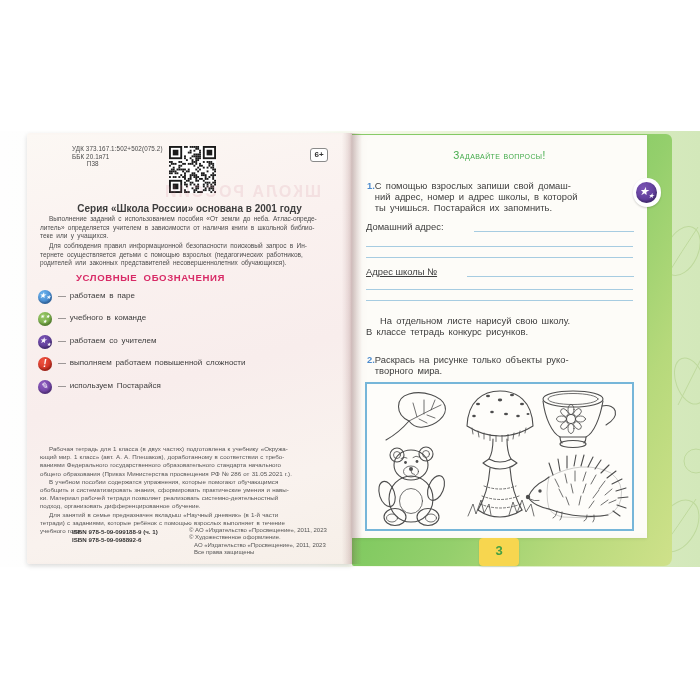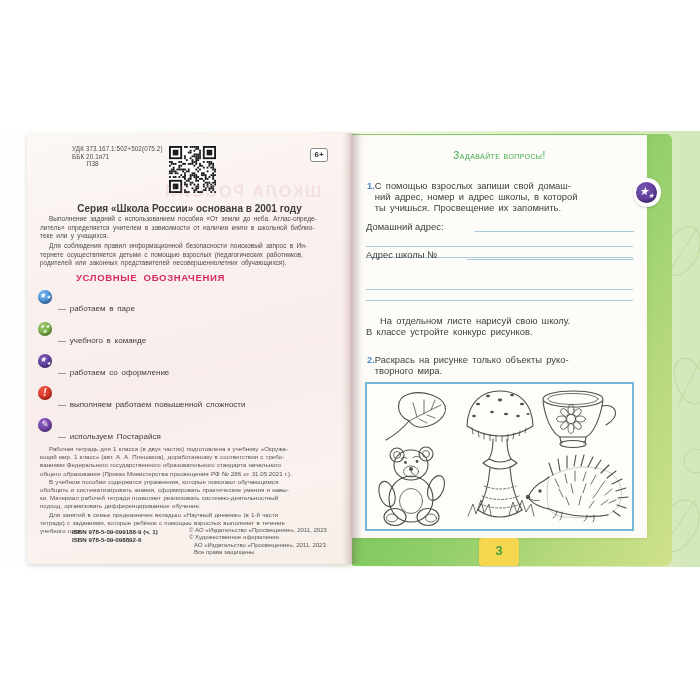--- a/index.html
+++ b/index.html
@@ -30,21 +30,21 @@
   .watermark{left:100px;top:50px;width:230px;text-align:center;font-size:16px;font-weight:bold;
     color:rgba(214,130,150,.16);transform:scaleX(-1);letter-spacing:2px;}
   .series{left:0;top:70px;width:100%;text-align:center;font-size:10px;font-weight:bold;color:#3e3e3e;}
   .intro{left:13px;width:306px;font-size:6.5px;line-height:8.7px;color:#4c4c4c;white-space:pre-line;
     text-indent:9px;word-spacing:1.5px;}
   .intro.p1{top:82px;} .intro.p2{top:109px;}
   .legend-h{left:49px;top:139px;font-size:9.6px;font-weight:bold;color:#d82a66;letter-spacing:.6px;word-spacing:3px;}
   .legend{left:11px;top:157px;width:300px;list-style:none;padding:0;position:absolute;}
   .legend li{position:static;display:flex;align-items:flex-start;margin-bottom:8.4px;}
   .legend .lbl{position:static;margin-left:6px;font-size:8px;line-height:9.6px;color:#3c3c3c;
-    white-space:pre-line;padding-left:11px;text-indent:-11px;word-spacing:1.5px;margin-top:14px;}
+    white-space:pre-line;padding-left:11px;text-indent:-11px;word-spacing:1.5px;margin-top:1px;}
   .fine{left:13px;top:312px;width:304px;}
   .fine p{position:static;font-size:6.2px;line-height:8.2px;color:#555;white-space:pre-line;text-indent:9px;word-spacing:.5px;}
   .isbn{left:45px;top:395px;font-size:6.2px;line-height:8px;font-weight:bold;color:#333;white-space:pre-line;}
   .copyright{left:162px;top:394px;font-size:6px;line-height:7.3px;color:#555;white-space:pre-wrap;}
   
   .sicon{position:static;flex:0 0 14px;width:14px;height:14px;border-radius:50%;position:relative;overflow:hidden;
     box-shadow:inset -1px -2px 2px rgba(0,0,0,.25);}
   .sicon span{position:absolute;color:#fff;line-height:1;}
   .ic-pair{background:radial-gradient(circle at 35% 30%,#6db5ee,#2e6fbe);}
   .ic-team{background:radial-gradient(circle at 35% 30%,#9cc96a,#5f9830);}
@@ -56,21 +56,21 @@
   
   .page-right *{position:absolute;margin:0;}
   .title{left:0;top:15px;width:100%;text-align:center;font-size:10px;font-weight:normal;color:#43ab4b;
     font-variant:small-caps;letter-spacing:.4px;}
   .task{left:15px;width:277px;font-size:9.4px;line-height:11px;color:#3d3d3d;white-space:pre-line;word-spacing:1.6px;}
   .task.t1{top:45px;} .task.t2{top:219px;}
   .tnum{position:static;color:#4d8bcd;font-weight:bold;}
   .wrow{left:14px;width:268px;display:flex;align-items:center;font-size:9.4px;color:#3d3d3d;gap:20px;}
   .wrow span{position:static;}
   .wrow .fill{flex:1 1 auto;border-bottom:1px solid #a6cce1;margin-left:10px;height:11px;}
-  .row-home{top:85px;} .row-school{top:113px;}
+  .row-home{top:85px;} .row-school{top:130px;text-decoration:underline;}
   .wline{left:14px;width:267px;height:0;border-bottom:1px solid #a6cce1;}
   .wl1{top:111px;} .wl2{top:122px;} .wl3{top:154px;} .wl4{top:165px;}
   .note{left:14px;top:180px;width:278px;font-size:9.4px;line-height:11px;color:#3d3d3d;
     white-space:pre-line;text-indent:14px;word-spacing:1.6px;}
   .drawbox{left:13px;top:247px;width:265px;height:145px;border:2px solid #76b6d9;background:#fefdfa;}
   .drawbox svg{position:absolute;}
   .art{stroke:#4d4d4d;stroke-width:1.1;fill:none;stroke-linecap:round;stroke-linejoin:round;}
   .artf{fill:#4d4d4d;stroke:none;}
   .thin{stroke-width:.8;}
   
@@ -336,21 +336,21 @@
             <span class="star3" style="left:7.5px;top:2px">★</span>
             <span class="star3" style="left:4.5px;top:7px">★</span>
           </i>
         <span class="lbl">— учебного в команде</span>
       </li>
       <li>
         <i class="sicon ic-adult">
             <span class="star" style="left:1.5px;top:2px">★</span>
             <span class="star3" style="left:8.5px;top:7px">★</span>
           </i>
-        <span class="lbl">— работаем со оформление</span>
+        <span class="lbl">— работаем со учителем</span>
       </li>
       <li>
         <i class="sicon ic-hard">
             <span style="left:5.2px;top:2px;font-size:10px;font-weight:bold">!</span>
           </i>
         <span class="lbl">— выполняем работаем повышенной сложности</span>
       </li>
       <li>
         <i class="sicon ic-app">
             <span style="left:2.5px;top:2.5px;font-size:9px">✎</span>
@@ -376,35 +376,35 @@
     <div class="copyright">© АО «Издательство «Просвещение», 2011, 2023
 © Художественное оформление.
    АО «Издательство «Просвещение», 2011, 2023
    Все права защищены</div>
   </div>
 
   <div class="page page-right">
     <h1 class="title">Задавайте вопросы!</h1>
     <p class="task t1"><span class="tnum">1.</span> <span>С помощью взрослых запиши свой домаш-
 ний адрес, номер и адрес школы, в которой
-ты учишься. Просвещение их запомнить.</span></p>
+ты учишься. Постарайся их запомнить.</span></p>
     <div class="wrow row-home">
       <span>Домашний адрес:</span>
       <span class="fill"></span>
     </div>
     <div class="wline wl1"></div>
     <div class="wline wl2"></div>
     <div class="wrow row-school">
       <span>Адрес школы №</span>
       <span class="fill"></span>
     </div>
     <div class="wline wl3"></div>
     <div class="wline wl4"></div>
     <p class="note">На отдельном листе нарисуй свою школу.
-В классе устройте конкурс рисунков.</p>
+В классе тетрадь конкурс рисунков.</p>
     <p class="task t2"><span class="tnum">2.</span> <span>Раскрась на рисунке только объекты руко-
 творного мира.</span></p>
 
     <div class="drawbox">
 
       <svg style="left:16px;top:4px" width="68" height="56" viewBox="0 0 68 56">
         <g class="art">
           <path d="M3 52 C12 47 20 40 26 33"></path>
           <path d="M26 33 C12 26 12 10 26 6 C40 2 59 8 62 18 C65 28 52 38 40 39 C33 40 29 37 26 33 Z"></path>
           <path d="M26 33 C36 28 47 22 58 17" class="thin"></path>

